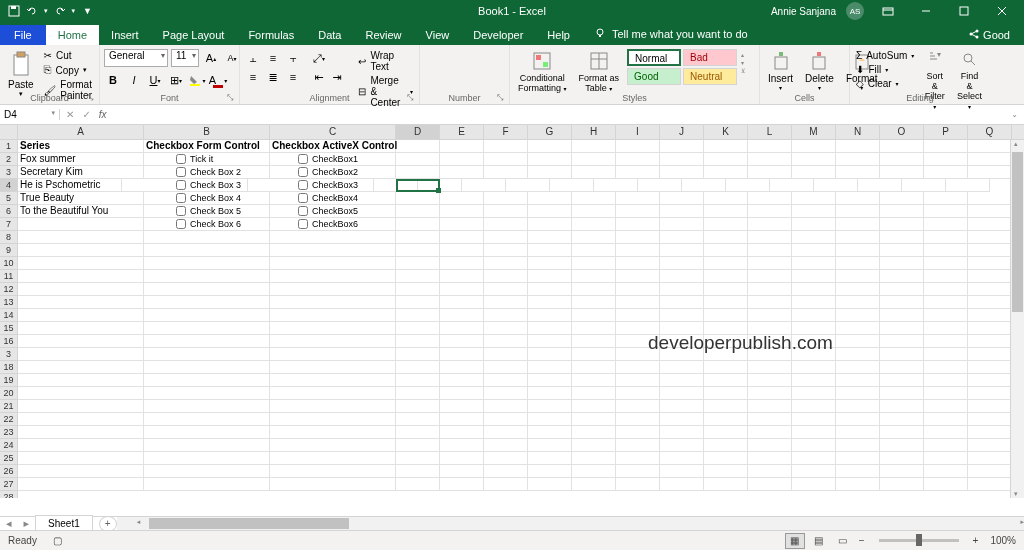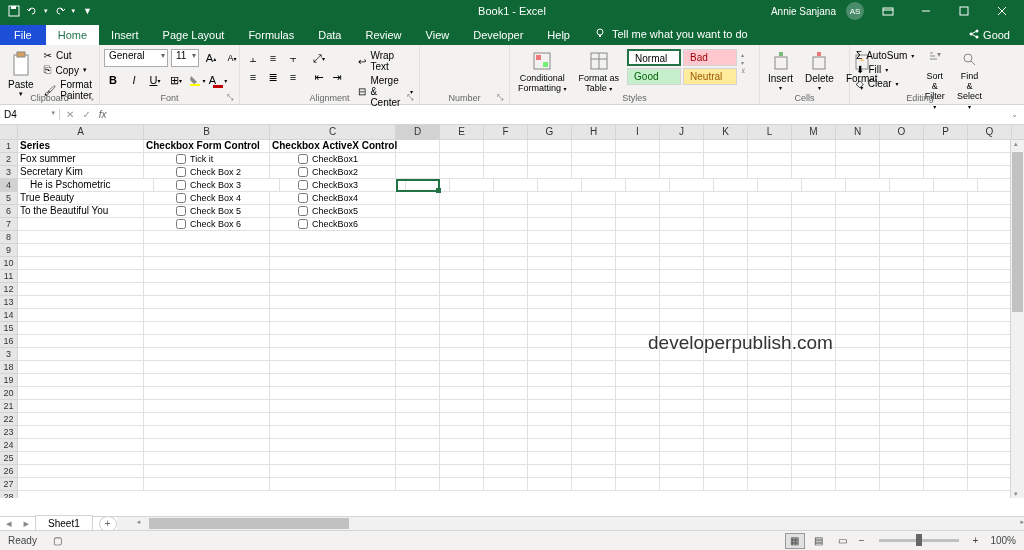--- a/index.html
+++ b/index.html
@@ -505,21 +505,21 @@
           <div class="cell" style="width: 44px;"></div>
           <div class="cell" style="width: 44px;"></div>
           <div class="cell" style="width: 44px;"></div>
           <div class="cell" style="width: 44px;"></div>
           <div class="cell" style="width: 44px;"></div>
           <div class="cell" style="width: 44px;"></div>
           <div class="cell" style="width: 44px;"></div>
           <div class="cell" style="width: 44px;"></div>
         </div>
         <div class="cell-row">
-          <div class="cell" style="width: 126px; margin-left: 10px;">He is Pschometric</div>
+          <div class="cell" style="width: 104px;">He is Pschometric</div>
           <div class="cell" style="width: 126px;"></div>
           <div class="cell" style="width: 126px;"></div>
           <div class="cell" style="width: 44px;"></div>
           <div class="cell" style="width: 44px;"></div>
           <div class="cell" style="width: 44px;"></div>
           <div class="cell" style="width: 44px;"></div>
           <div class="cell" style="width: 44px;"></div>
           <div class="cell" style="width: 44px;"></div>
           <div class="cell" style="width: 44px;"></div>
           <div class="cell" style="width: 44px;"></div>

